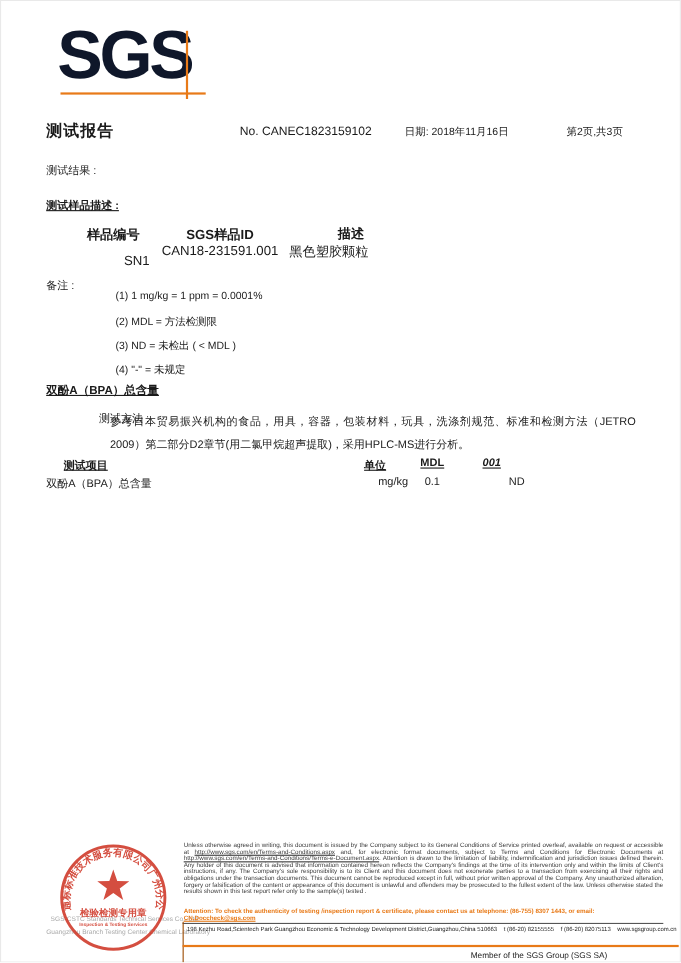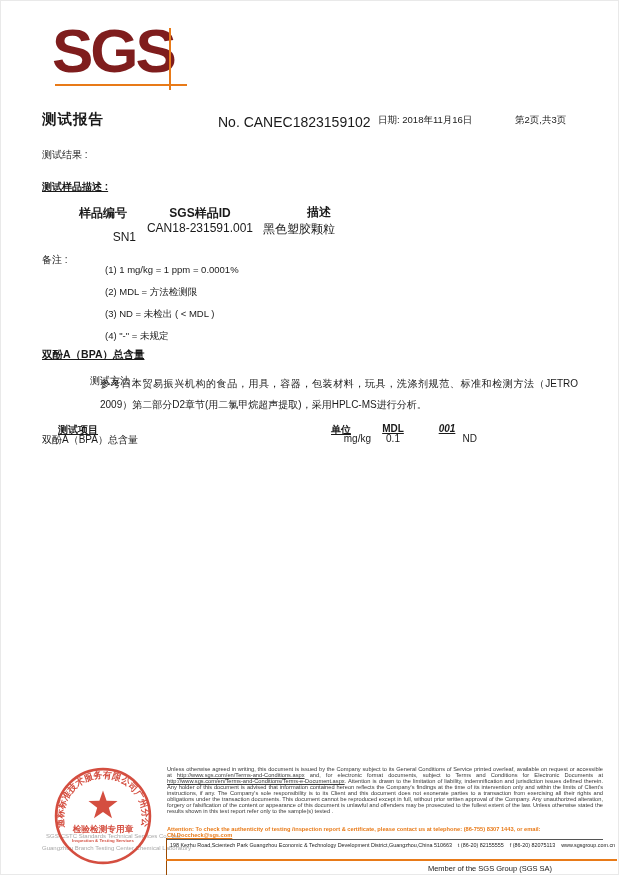--- a/index.html
+++ b/index.html
@@ -3,27 +3,27 @@
 <meta charset="utf-8">
 <style>
   html,body{margin:0;padding:0;background:#fff;}
   .page{
     position:relative;width:619px;height:875px;background:#ffffff;
     font-family:"Liberation Sans","DejaVu Sans",sans-serif;color:#1a1a1a;
     overflow:hidden;box-shadow:inset 0 0 0 1px #e9e9e9;
   }
   .abs{position:absolute;}
   
-  .logo-sgs{left:52px;top:20px;font-size:62px;font-weight:bold;color:#7f1d1d;letter-spacing:-3px;line-height:1;}
+  .logo-sgs{left:52px;top:20px;font-size:62px;font-weight:bold;color:#0f172a;letter-spacing:-3px;line-height:1;}
   .logo-hline{left:55px;top:84px;width:132px;height:1.5px;background:#e87a18;}
   .logo-vline{left:169px;top:28px;width:1.5px;height:62px;background:#e87a18;}
   
   .doc-title{left:42px;top:110px;font-size:14.5px;font-weight:bold;letter-spacing:1px;}
-  .report-no{left:218px;top:114px;font-size:14px;}
-  .hdr-date{left:378px;top:114px;font-size:9.5px;}
+  .report-no{left:218px;top:114px;font-size:11px;}
+  .hdr-date{left:368px;top:114px;font-size:9.5px;}
   .hdr-page{left:515px;top:114px;font-size:9.5px;}
   
   .lbl{font-size:10px;}
   .lbl-results{left:42px;top:148px;}
   .lbl-sample-desc{left:42px;top:180px;text-decoration:underline;font-weight:bold;}
   .lbl-notes{left:42px;top:246px;margin-top:7px;}
   .note-line{left:105px;font-size:9.5px;}
   .bpa-heading{left:42px;top:348px;font-size:10.5px;font-weight:bold;text-decoration:underline;}
   .lbl-method{left:42px;top:374px;margin-left:48px;}
   .method-text{left:100px;top:373px;width:478px;font-size:10px;line-height:21px;text-align:justify;}
@@ -31,21 +31,21 @@
   .st{font-size:12px;}
   .st-h{font-weight:bold;}
   .st-h1{left:70px;top:205px;width:66px;text-align:center;}
   .st-h2{left:140px;top:205px;width:120px;text-align:center;}
   .st-h3{left:263px;top:204px;margin-left:44px;}
   .st-c1{left:70px;top:230px;width:66px;text-align:right;}
   .st-c2{left:140px;top:221px;width:120px;text-align:center;}
   .st-c3{left:263px;top:221px;}
   
   .rt{font-size:10px;}
-  .rt-h{font-weight:bold;text-decoration:underline;margin-top:7px;}
+  .rt-h{font-weight:bold;text-decoration:underline;}
   .rt-h-item{left:58px;top:416px;}
   .rt-h-unit{left:311px;top:416px;width:60px;text-align:center;}
   .rt-h-mdl{left:363px;top:416px;width:60px;text-align:center;}
   .rt-h-001{left:417px;top:416px;width:60px;text-align:center;font-style:italic;}
   .rt-c-item{left:42px;top:433px;}
   .rt-c-unit{left:311px;top:433px;width:60px;text-align:right;}
   .rt-c-mdl{left:363px;top:433px;width:60px;text-align:center;}
   .rt-c-001{left:417px;top:433px;width:60px;text-align:right;}
   
   .legal{left:167px;top:766px;width:436px;font-size:5.7px;line-height:6.05px;color:#3a3a3a;text-align:justify;}

